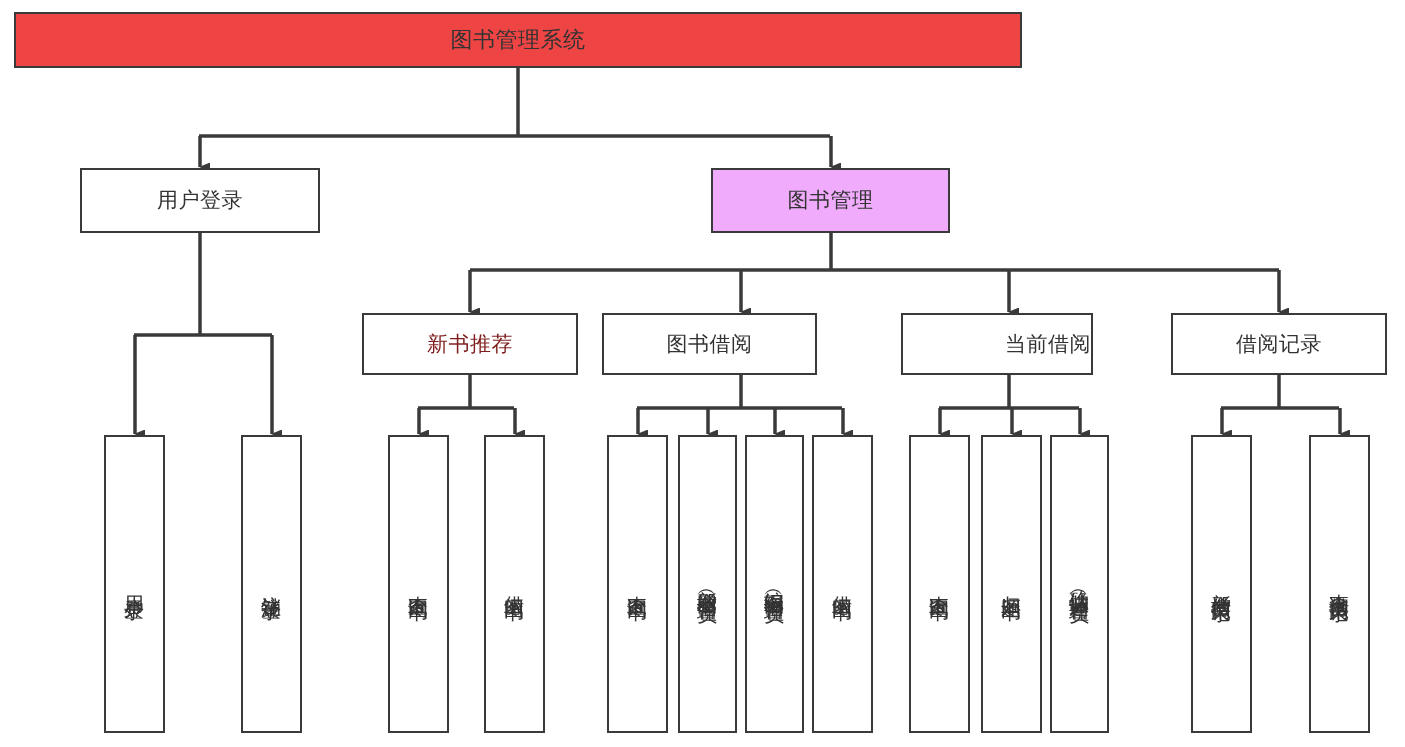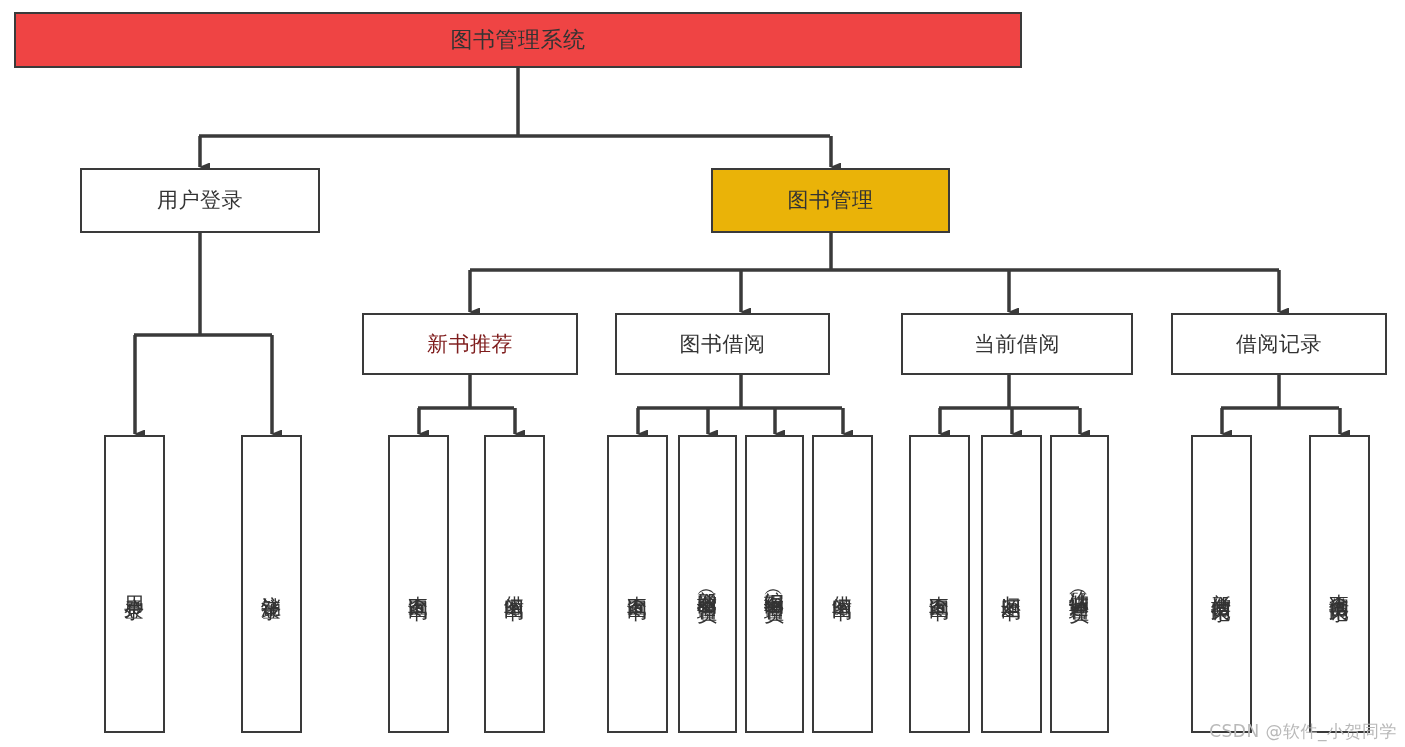--- a/index.html
+++ b/index.html
@@ -125,30 +125,30 @@
       </g>
   </svg>
 
   <div id="node-group">
       <div class="node horiz" id="node-root" style="left: 14px; top: 12px; width: 1008px; height: 56px; border-color: rgb(58, 58, 58); background: #ef4444;">
         <span class="node-label" style="color: rgb(51, 51, 51);">图书管理系统</span>
       </div>
       <div class="node horiz" id="node-user-login" style="left: 80px; top: 168px; width: 240px; height: 65px; border-color: rgb(58, 58, 58); background: rgb(255, 255, 255);">
         <span class="node-label" style="color: rgb(51, 51, 51);">用户登录</span>
       </div>
-      <div class="node horiz" id="node-book-manage" style="left: 711px; top: 168px; width: 239px; height: 65px; border-color: rgb(58, 58, 58); background: #eab308;">
+      <div class="node horiz" id="node-book-manage" style="left: 711px; top: 168px; width: 239px; height: 65px; border-color: rgb(58, 58, 58); background: #f0abfc;">
         <span class="node-label" style="color: rgb(51, 51, 51);">图书管理</span>
       </div>
       <div class="node horiz" id="node-new-book-rec" style="left: 362px; top: 313px; width: 216px; height: 62px; border-color: rgb(58, 58, 58); background: rgb(255, 255, 255);">
         <span class="node-label" style="color: #7f1d1d;">新书推荐</span>
       </div>
-      <div class="node horiz" id="node-book-borrow" style="left: 615px; top: 313px; width: 215px; height: 62px; border-color: rgb(58, 58, 58); background: rgb(255, 255, 255);">
+      <div class="node horiz" id="node-book-borrow" style="left: 602px; top: 313px; width: 215px; height: 62px; border-color: rgb(58, 58, 58); background: rgb(255, 255, 255);">
         <span class="node-label" style="color: rgb(51, 51, 51);">图书借阅</span>
       </div>
-      <div class="node horiz" id="node-current-borrow" style="left: 901px; top: 313px; width: 232px; height: 62px; border-color: rgb(58, 58, 58); background: rgb(255, 255, 255);">
+      <div class="node horiz" id="node-current-borrow" style="left: 901px; top: 313px; width: 192px; height: 62px; border-color: rgb(58, 58, 58); background: rgb(255, 255, 255); justify-content: flex-end;">
         <span class="node-label" style="color: rgb(51, 51, 51);">当前借阅</span>
       </div>
       <div class="node horiz" id="node-borrow-records" style="left: 1171px; top: 313px; width: 216px; height: 62px; border-color: rgb(58, 58, 58); background: rgb(255, 255, 255); font-family: Liberation Serif, serif;">
         <span class="node-label" style="color: rgb(51, 51, 51);">借阅记录</span>
       </div>
       <div class="node vert" id="node-leaf-user-login" style="left: 104px; top: 435px; width: 61px; height: 298px; border-color: rgb(58, 58, 58); background: rgb(255, 255, 255);">
         <span class="node-label" style="color: rgb(51, 51, 51);">用户登录</span>
       </div>
       <div class="node vert" id="node-leaf-user-logout" style="left: 241px; top: 435px; width: 61px; height: 298px; border-color: rgb(58, 58, 58); background: rgb(255, 255, 255);">
         <span class="node-label" style="color: rgb(51, 51, 51);">注销登录</span>
@@ -181,14 +181,13 @@
         <span class="node-label" style="color: rgb(51, 51, 51);">确认归还（管理员）</span>
       </div>
       <div class="node vert" id="node-leaf-add-record" style="left: 1191px; top: 435px; width: 61px; height: 298px; border-color: rgb(58, 58, 58); background: rgb(255, 255, 255);">
         <span class="node-label" style="color: rgb(51, 51, 51);">新增借阅记录</span>
       </div>
       <div class="node vert" id="node-leaf-query-record" style="left: 1309px; top: 435px; width: 61px; height: 298px; border-color: rgb(58, 58, 58); background: rgb(255, 255, 255);">
         <span class="node-label" style="color: rgb(51, 51, 51);">查询借阅记录</span>
       </div>
     </div>
 
-  <div id="watermark">CSDN @软件_小贺同学</div>
 </div>
 
 </body></html>

